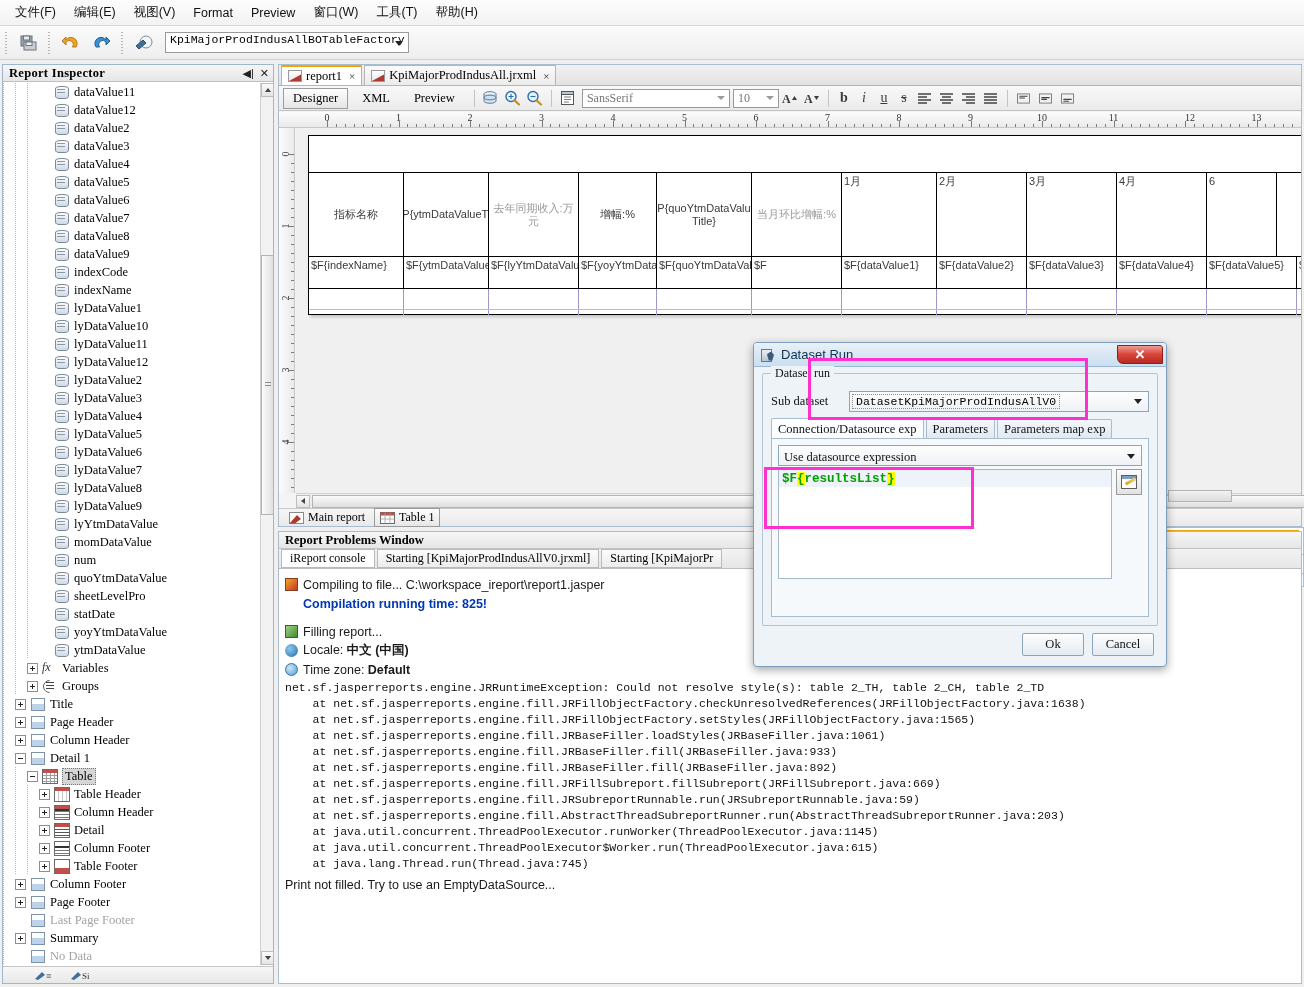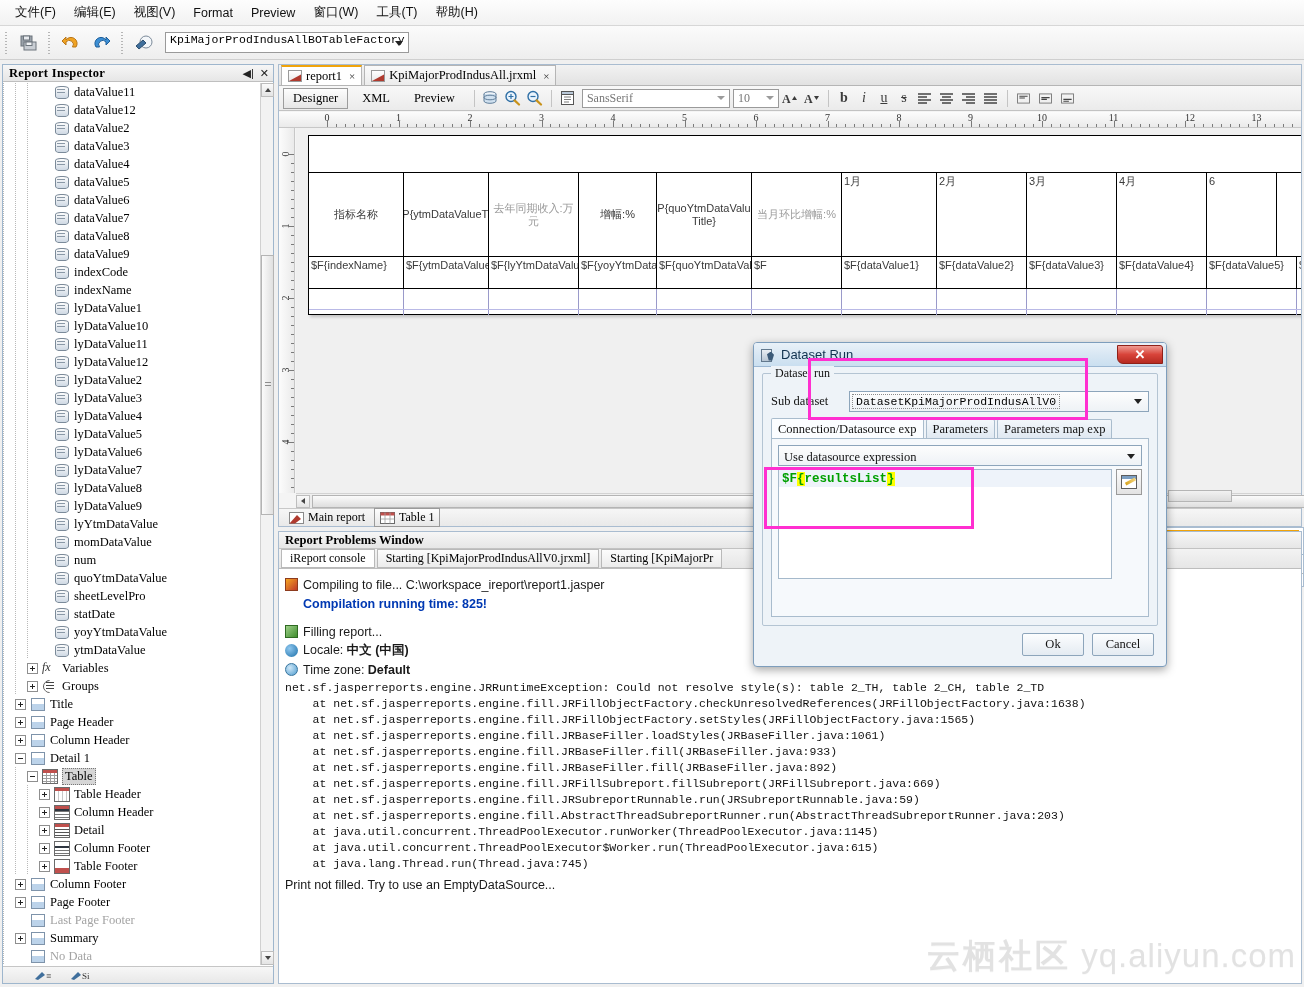--- a/index.html
+++ b/index.html
@@ -1569,18 +1569,14 @@
       <div class="dlg-buttons">
         <div class="dbtn">Ok</div>
         <div class="dbtn">Cancel</div>
       </div>
     </div>
   </div>
 
   <div class="annot" id="annot1"></div>
   <div class="annot" id="annot2"></div>
 
-  <div class="wm">
-    <span class="cn">云栖社区</span>
-    <span>yq.aliyun.com</span>
-  </div>
 
 </div>
 
 </body></html>

